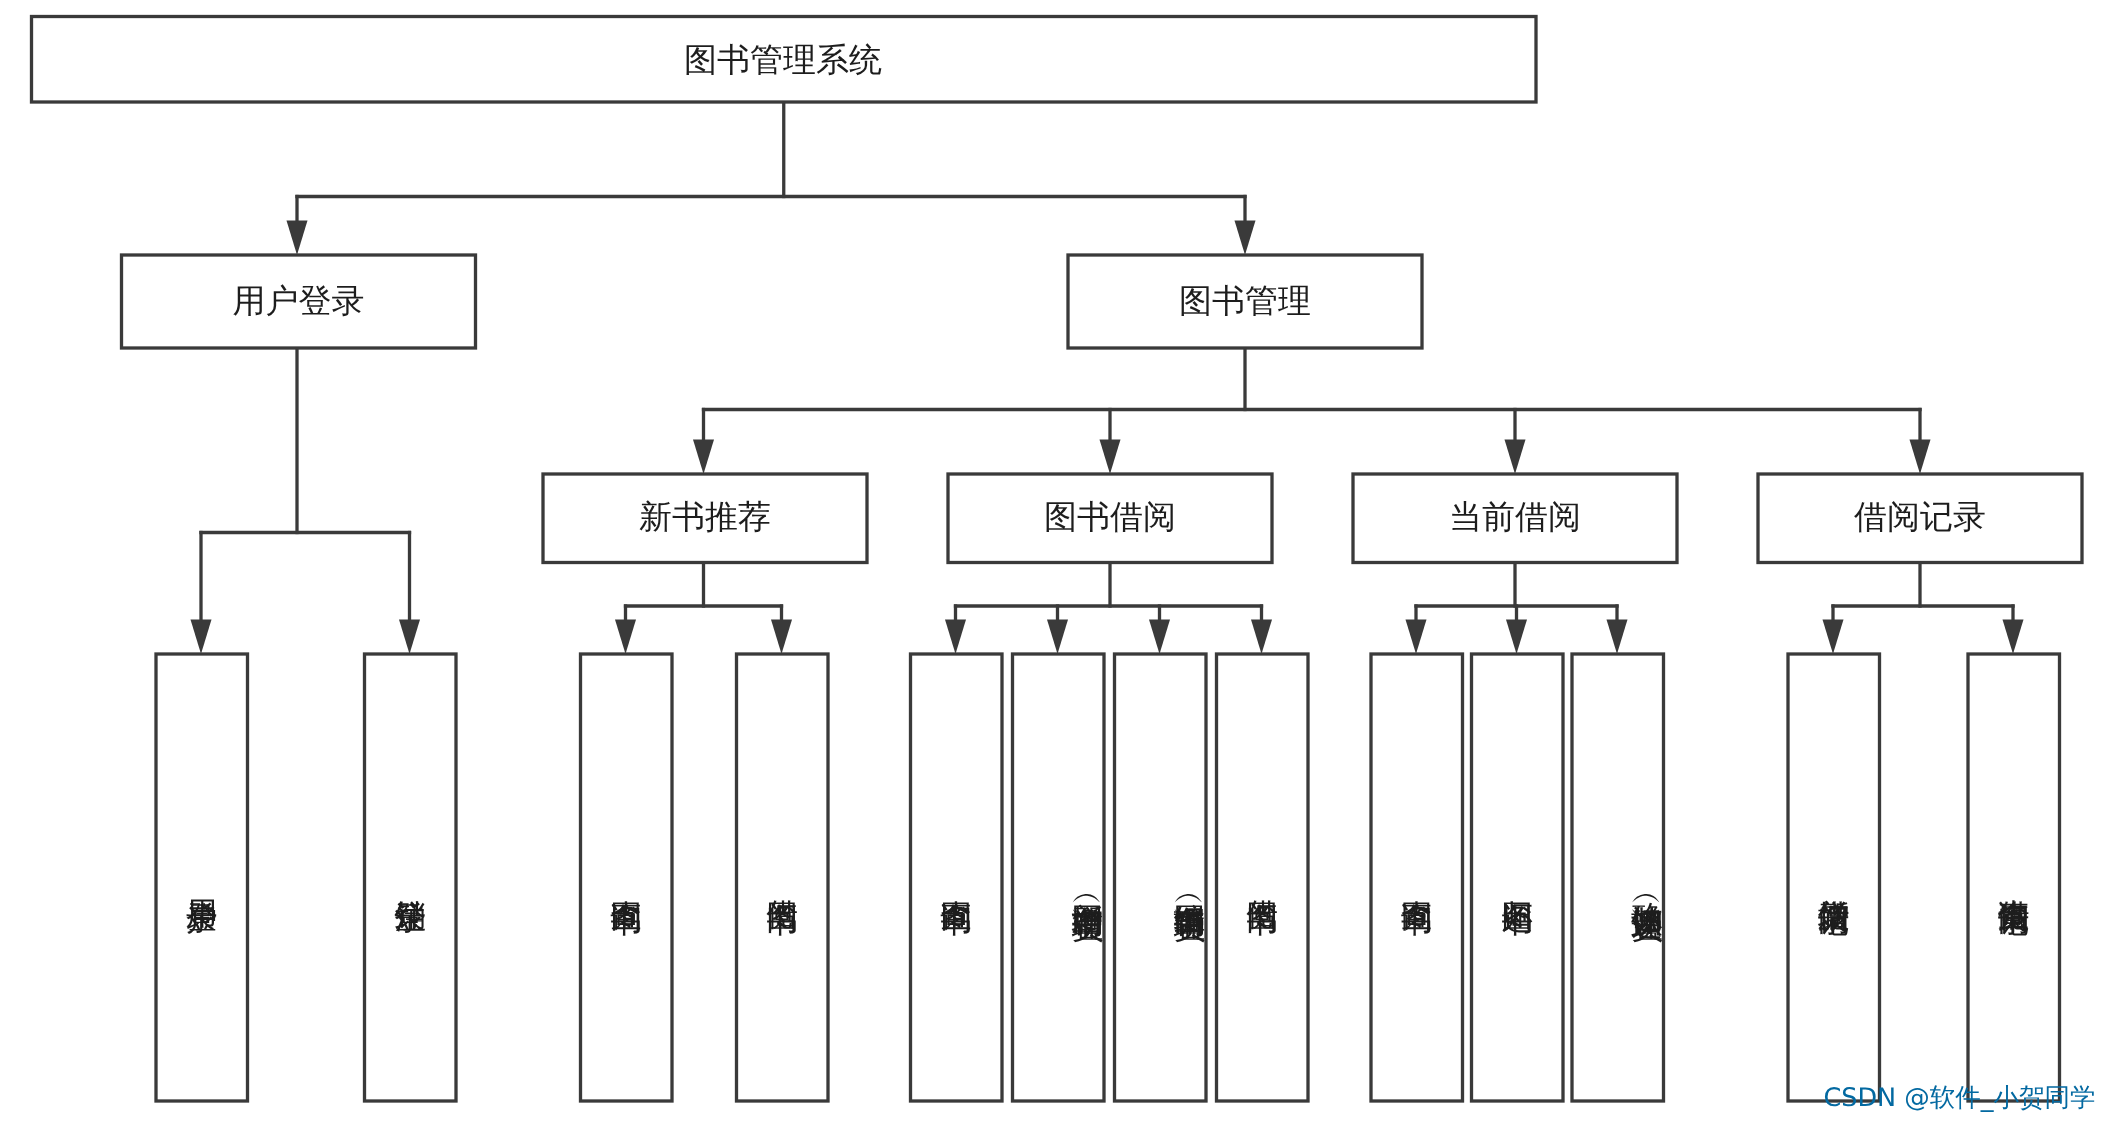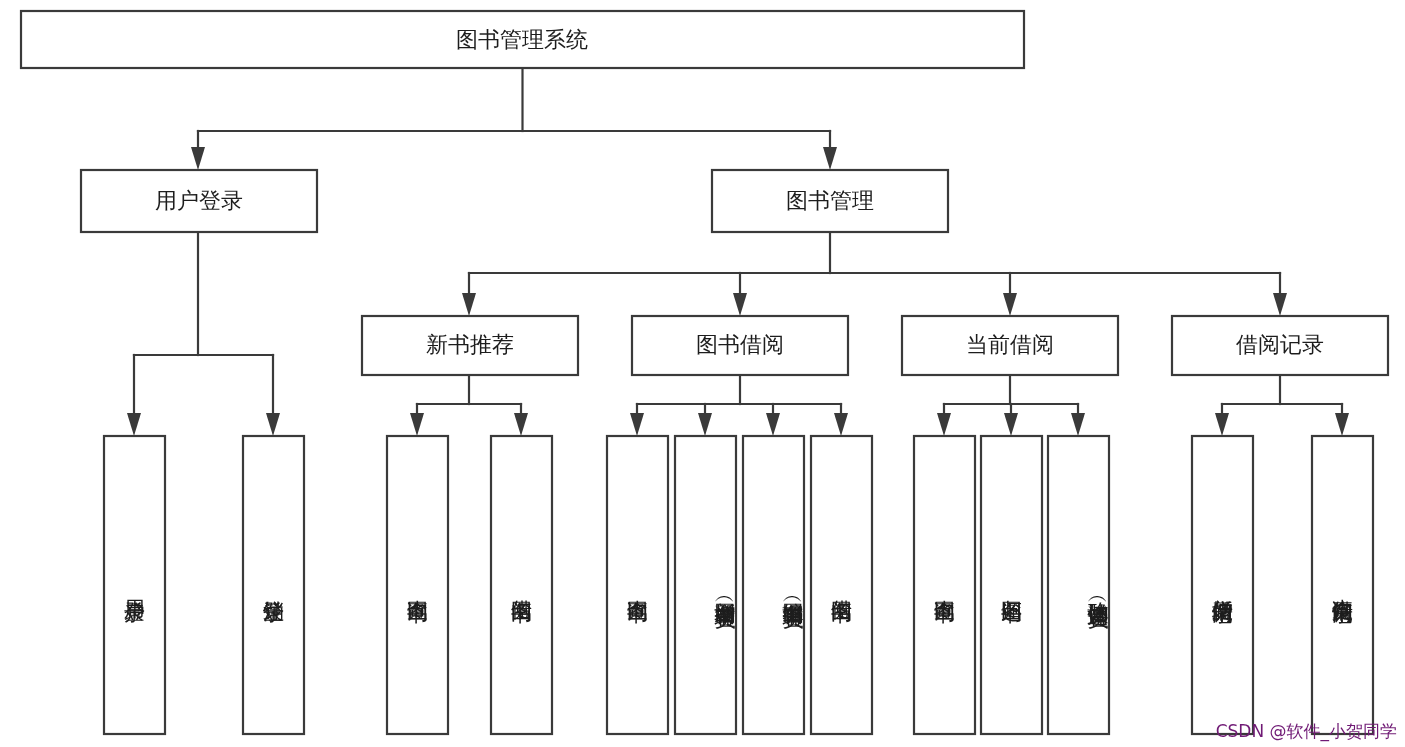--- a/index.html
+++ b/index.html
@@ -65,21 +65,21 @@
   }
   .vlabel.center-v {
     align-items: center;
   }
   #watermark {
     position: absolute;
     right: 8px;
     bottom: 4px;
     font-family: "DejaVu Sans", "Liberation Sans", sans-serif;
     font-size: 17px;
-    color: #701a75;
+    color: #0369a1;
     white-space: nowrap;
     pointer-events: none;
   }
 </style>
 </head>
 <body>
 
 <div id="diagram-root">
 
   <svg id="flow" viewBox="0 0 1405 747">

